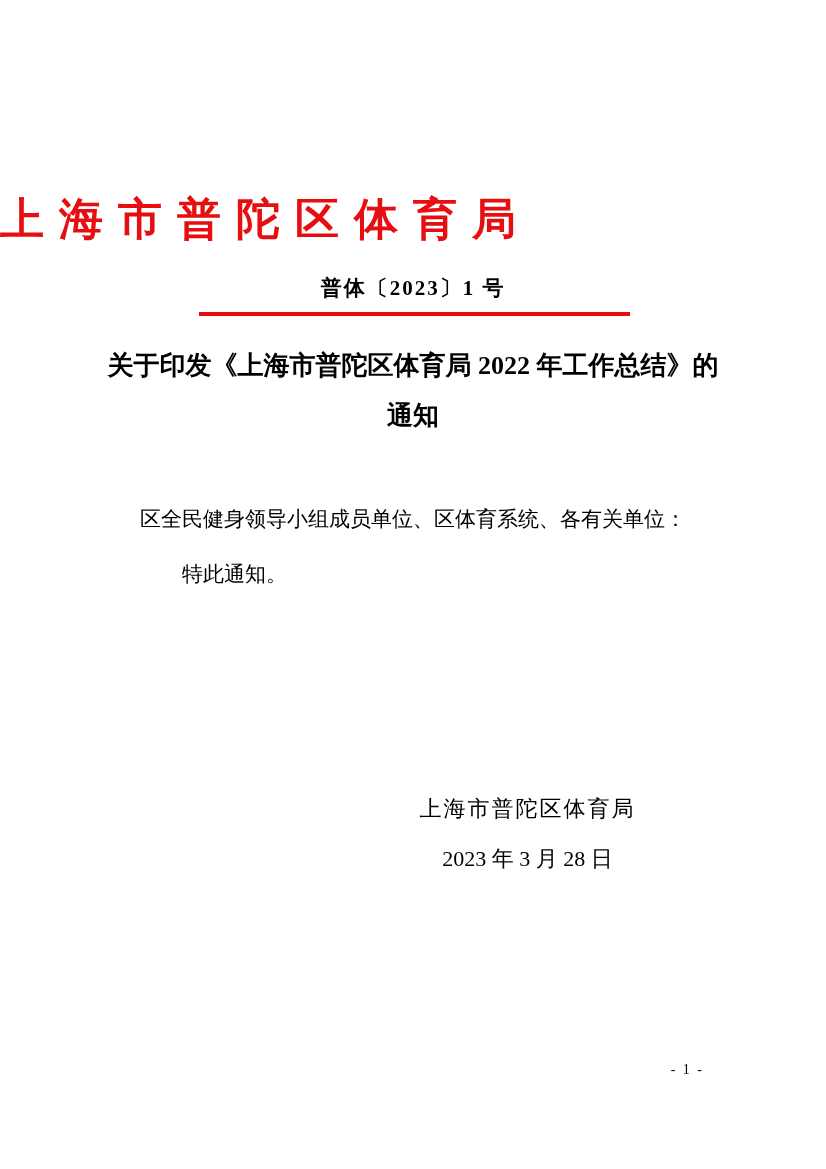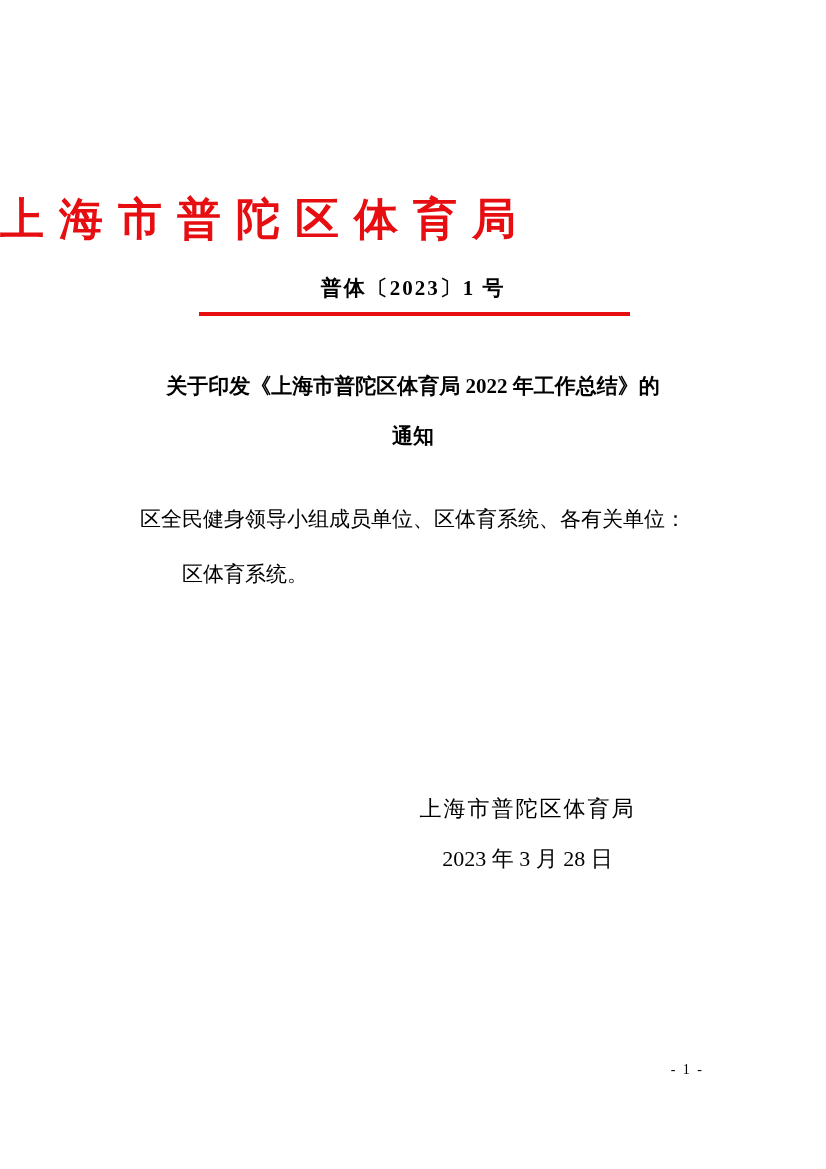--- a/index.html
+++ b/index.html
@@ -41,25 +41,25 @@
   }
   .red-line {
     position: absolute;
     top: 312px;
     left: 199px;
     width: 431px;
     height: 4px;
   }
   .doc-title {
     position: absolute;
-    top: 361px;
+    top: 341px;
     left: 63px;
     width: 700px;
     text-align: center;
-    font-size: 21px;
+    font-size: 26px;
     font-weight: bold;
     line-height: 50px;
   }
   .body-block {
     position: absolute;
     top: 486px;
     left: 128px;
     width: 580px;
     font-size: 21px;
     line-height: 43px;
@@ -106,21 +106,21 @@
 
   <div class="red-line" style="background: rgb(230, 14, 16);"></div>
 
   <div class="doc-title">
     <div>关于印发《上海市普陀区体育局 2022 年工作总结》的</div>
     <div>通知</div>
   </div>
 
   <div class="body-block">
     <p>区全民健身领导小组成员单位、区体育系统、各有关单位：</p>
-    <p class="indent">区体育系统。</p>
+    <p class="indent">特此通知。</p>
   </div>
 
   <div class="signature-block">
     <div class="signature-name">上海市普陀区体育局</div>
     <div class="signature-date">2023 年 3 月 28 日</div>
   </div>
 
   <div class="page-number">- 1 -</div>
 
 </div>

